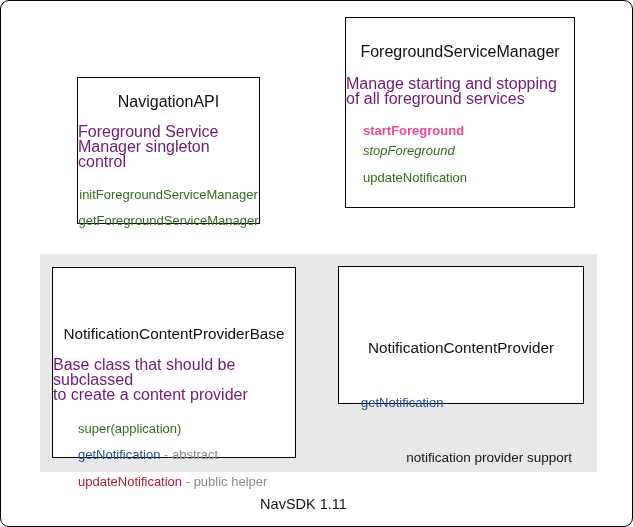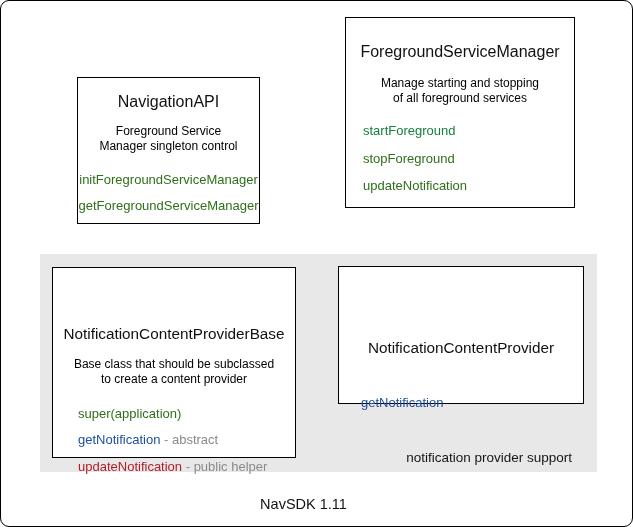--- a/index.html
+++ b/index.html
@@ -44,45 +44,45 @@
   }
   .box-title {
     font-size: 16px;
     line-height: 20px;
     text-align: center;
     white-space: nowrap;
     color: #111111;
   }
   .box-title.small { font-size: 15.3px; margin-top: 32px; }
   .box-desc {
-    font-size: 12px;
+    font-size: 16px;
     line-height: 15px;
-    text-align: center;
+    text-align: left;
     white-space: pre-line;
-    color: #000000;
+    color: #701a75;
   }
   .method-line {
     font-size: 13px;
     line-height: 16px;
     white-space: nowrap;
   }
   .suffix { color: var(--gray-text, #8a8a8a); }
 
   
   .box-navapi { left: 76px; top: 76px; width: 183px; height: 147px; padding-top: 14px; }
   .box-navapi .box-desc { margin-top: 12px; }
   .box-navapi .m1 { margin-top: 18px; text-align: center; }
   .box-navapi .m2 { margin-top: 10px; text-align: center; }
 
   
   .box-fsm { left: 344px; top: 16px; width: 230px; height: 191px; padding-top: 24px; }
   .box-fsm .box-desc { margin-top: 14px; }
   .box-fsm .method-line { padding-left: 17px; }
   .box-fsm .m1 { margin-top: 17px; }
-  .box-fsm .m2 { margin-top: 12px; }
+  .box-fsm .m2 { margin-top: 4px; font-style: italic; }
   .box-fsm .m3 { margin-top: 11px; }
 
   
   .box-ncpb { left: 51px; top: 266px; width: 244px; height: 191px; padding-top: 24px; }
   .box-ncpb .box-desc { margin-top: 13px; }
   .box-ncpb .method-line { padding-left: 25px; }
   .box-ncpb .m1 { margin-top: 19px; }
   .box-ncpb .m2 { margin-top: 11px; }
   .box-ncpb .m3 { margin-top: 10px; }
 
@@ -123,21 +123,21 @@
     <div class="method-line m2">
       <span style="color: rgb(47, 111, 26);">getForegroundServiceManager</span>
     </div>
   </div>
 
   <div class="cbox box-fsm">
     <div class="box-title">ForegroundServiceManager</div>
     <div class="box-desc">Manage starting and stopping
 of all foreground services</div>
     <div class="method-line m1">
-      <span style="color: #15803d;">startForeground</span>
+      <span style="color: #ec4899; font-weight: bold;">startForeground</span>
     </div>
     <div class="method-line m2">
       <span style="color: rgb(47, 111, 26);">stopForeground</span>
     </div>
     <div class="method-line m3">
       <span style="color: rgb(47, 111, 26);">updateNotification</span>
     </div>
   </div>
 
   <div class="cbox box-ncpb">

